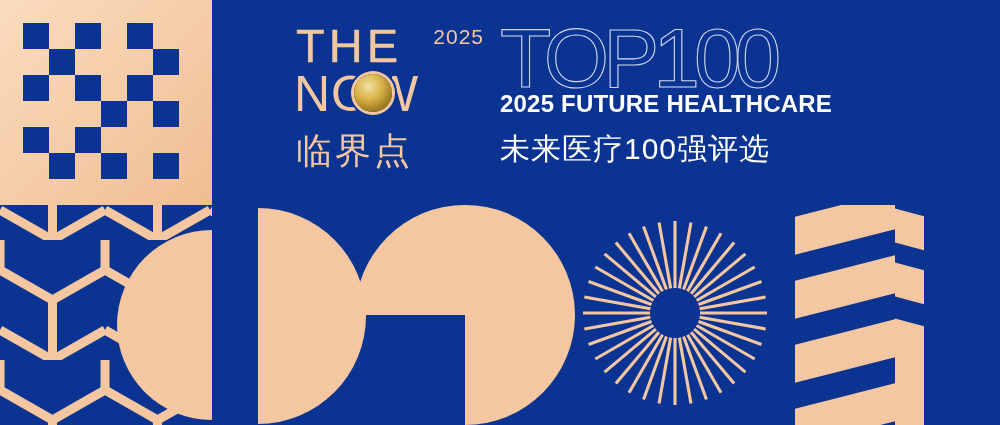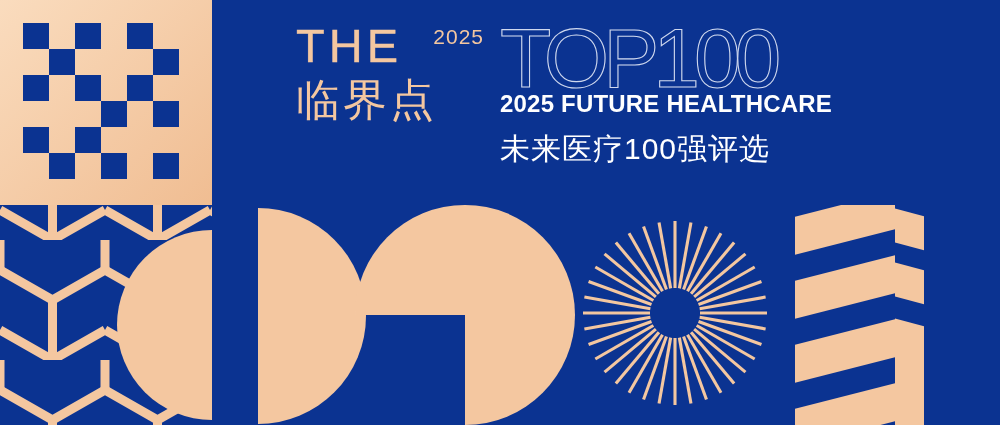--- a/index.html
+++ b/index.html
@@ -32,23 +32,23 @@
     color:#f4c7a0;font-weight:300;
   }
   #orb{
     position:absolute;left:58px;top:6px;width:38px;height:38px;border-radius:50%;
     background:
       radial-gradient(circle at 38% 32%, #f2e0a8 0%, #d9b44a 38%, #9d7a1e 72%, #6a5216 100%);
     box-shadow:0 0 0 3px #f4c7a0, 0 0 0 5px #0b3391;
   }
   #cn-title{
     margin-top:6px;
-    font-size:44px;line-height:50px;letter-spacing:3px;
+    font-size:36px;line-height:50px;letter-spacing:3px;
     color:#f4c7a0;font-weight:400;
-    font-family:Liberation Serif, serif;
+    font-family:Liberation Sans, sans-serif;
   }
 
   
   #right-block{position:absolute;left:500px;top:24px;width:345px;}
   #top100-wrap{height:68px;position:relative;}
   #top100{
     position:absolute;left:0;top:-8px;
     font-size:84px;line-height:84px;letter-spacing:-6px;
     font-weight:400;color:transparent;
     -webkit-text-stroke:1.1px #cfd8ee;
@@ -200,20 +200,24 @@
         <path d="M893,318 L1005,348 L1005,425 L893,425 Z"></path>
       </g>
     </g>
   </svg>
 
   <div id="logo-block">
     <div id="the-row">
       <span id="the-word">THE</span>
       <span id="year-2025">2025</span>
     </div>
+    <div id="now-row">
+      <span id="now-word">NOW</span>
+      <span id="orb"></span>
+    </div>
     <div id="cn-title">临界点</div>
   </div>
 
   <div id="right-block">
     <div id="top100-wrap">
       <span id="top100">TOP100</span>
     </div>
     <div class="en-line">2025 FUTURE HEALTHCARE</div>
     <div id="cn-sub">未来医疗100强评选</div>
   </div>

